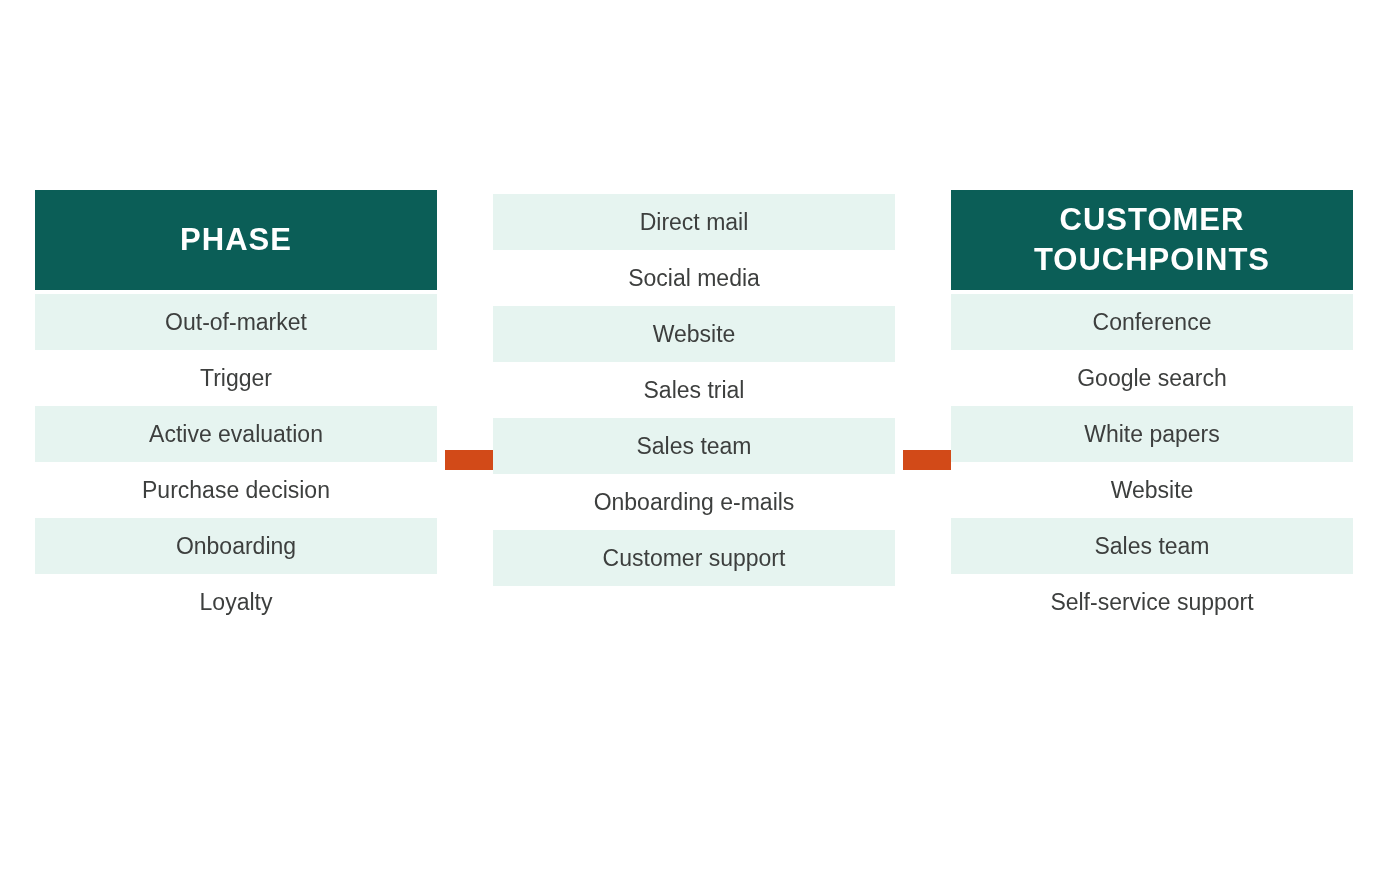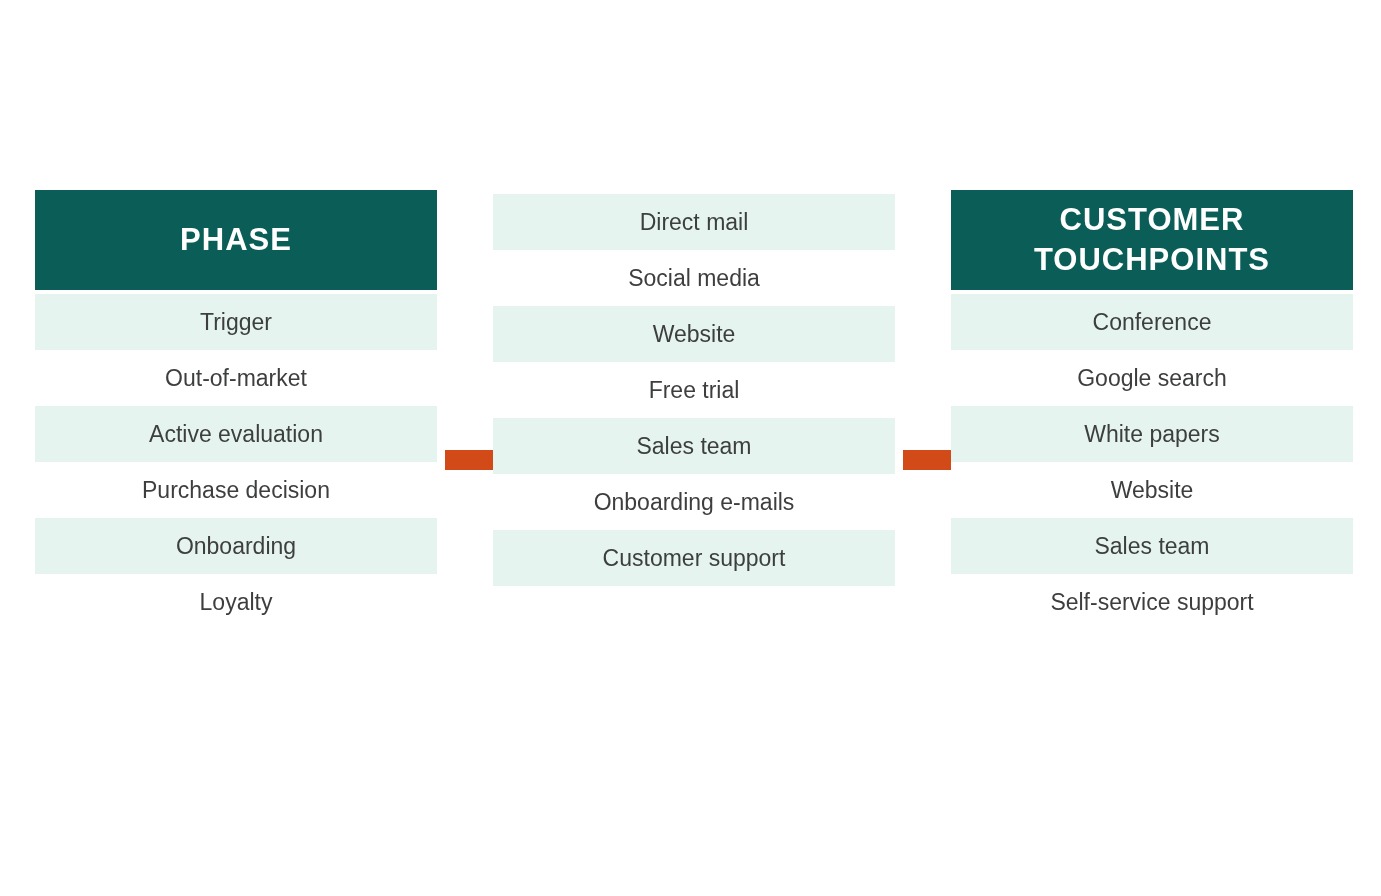--- a/index.html
+++ b/index.html
@@ -57,39 +57,39 @@
   .arrow-2 { left: 903px; }
 </style>
 </head>
 <body>
 
 <div class="canvas">
 
   <div class="col col-1">
     <div class="col-header">PHASE</div>
     <div class="rows">
+      <div class="row">Out-of-market</div>
       <div class="row">Trigger</div>
-      <div class="row">Out-of-market</div>
       <div class="row">Active evaluation</div>
       <div class="row">Purchase decision</div>
       <div class="row">Onboarding</div>
       <div class="row">Loyalty</div>
     </div>
   </div>
 
   <svg class="arrow arrow-1" viewBox="0 0 101 64" aria-hidden="true">
     <path d="M0 22 H56 V0 L101 32 L56 64 V42 H0 Z" fill="#d24a18"></path>
   </svg>
 
   <div class="col col-2">
     <div class="rows">
       <div class="row">Direct mail</div>
       <div class="row">Social media</div>
       <div class="row">Website</div>
-      <div class="row">Free trial</div>
+      <div class="row">Sales trial</div>
       <div class="row">Sales team</div>
       <div class="row">Onboarding e-mails</div>
       <div class="row">Customer support</div>
     </div>
   </div>
 
   <svg class="arrow arrow-2" viewBox="0 0 101 64" aria-hidden="true">
     <path d="M0 22 H56 V0 L101 32 L56 64 V42 H0 Z" fill="#d24a18"></path>
   </svg>
 

